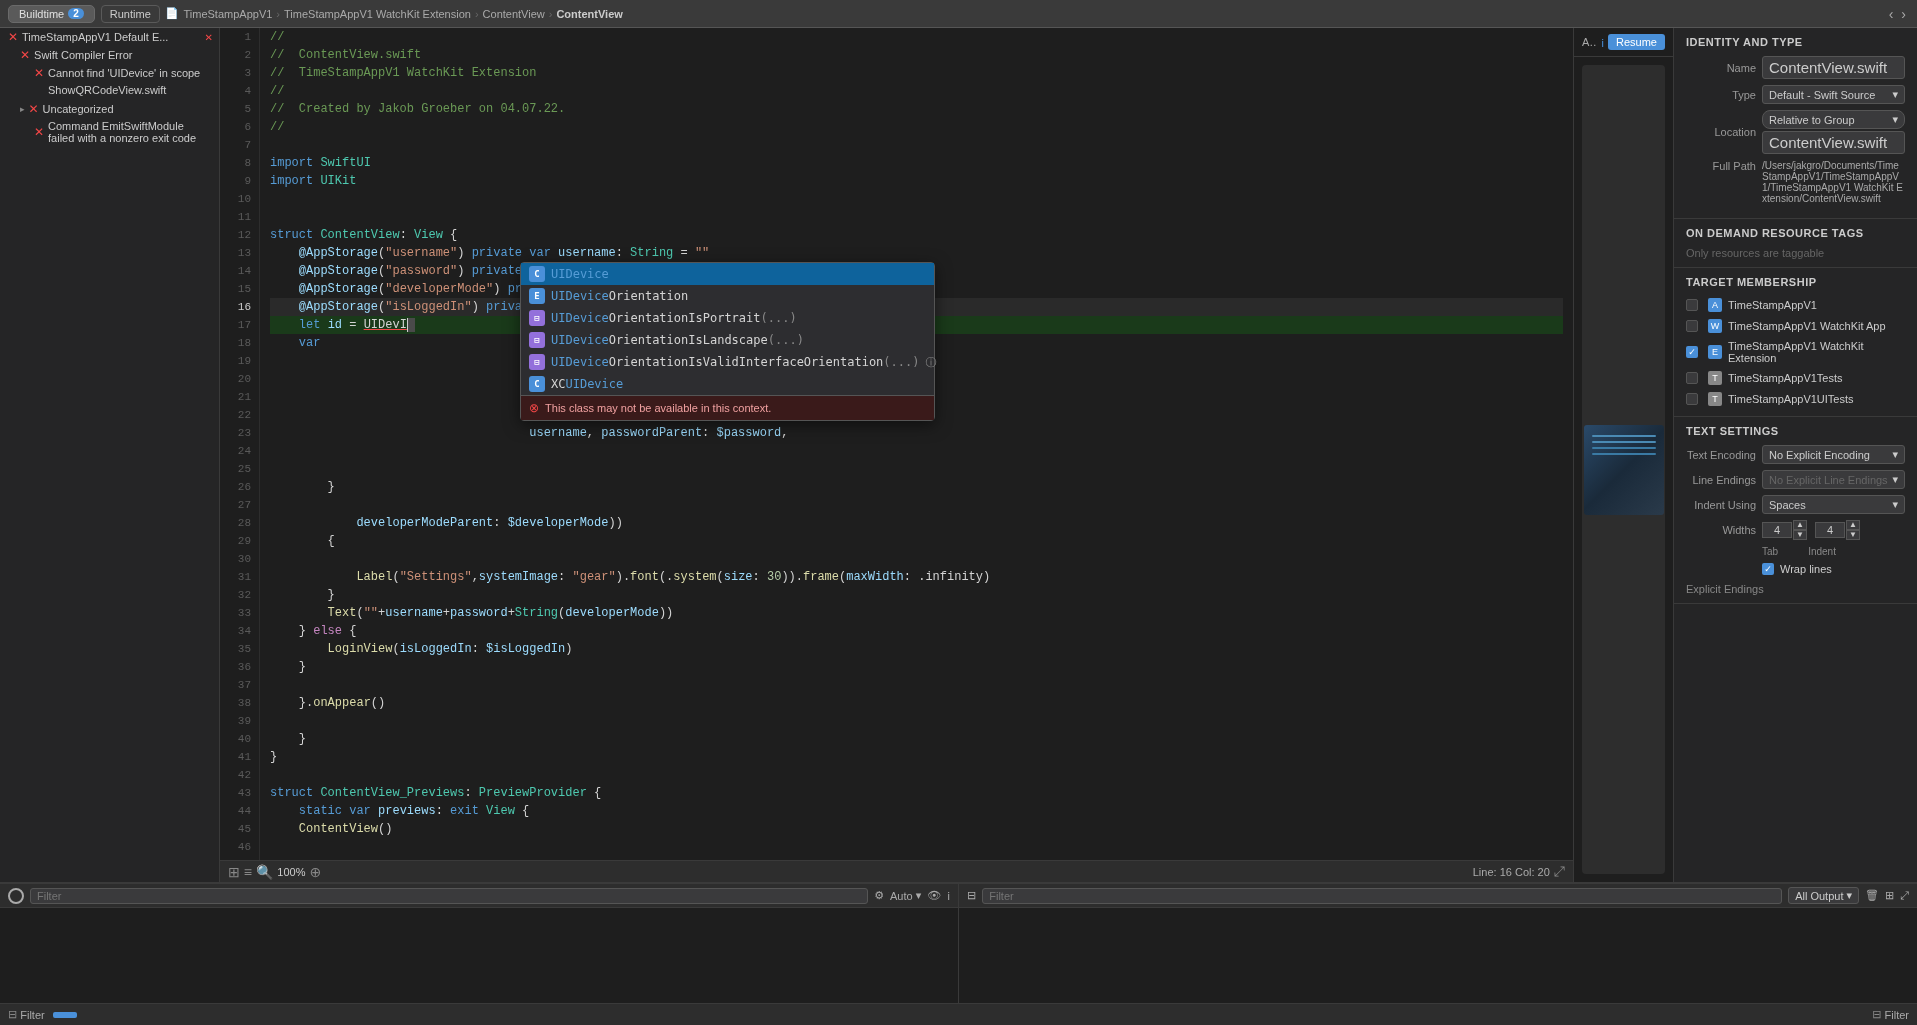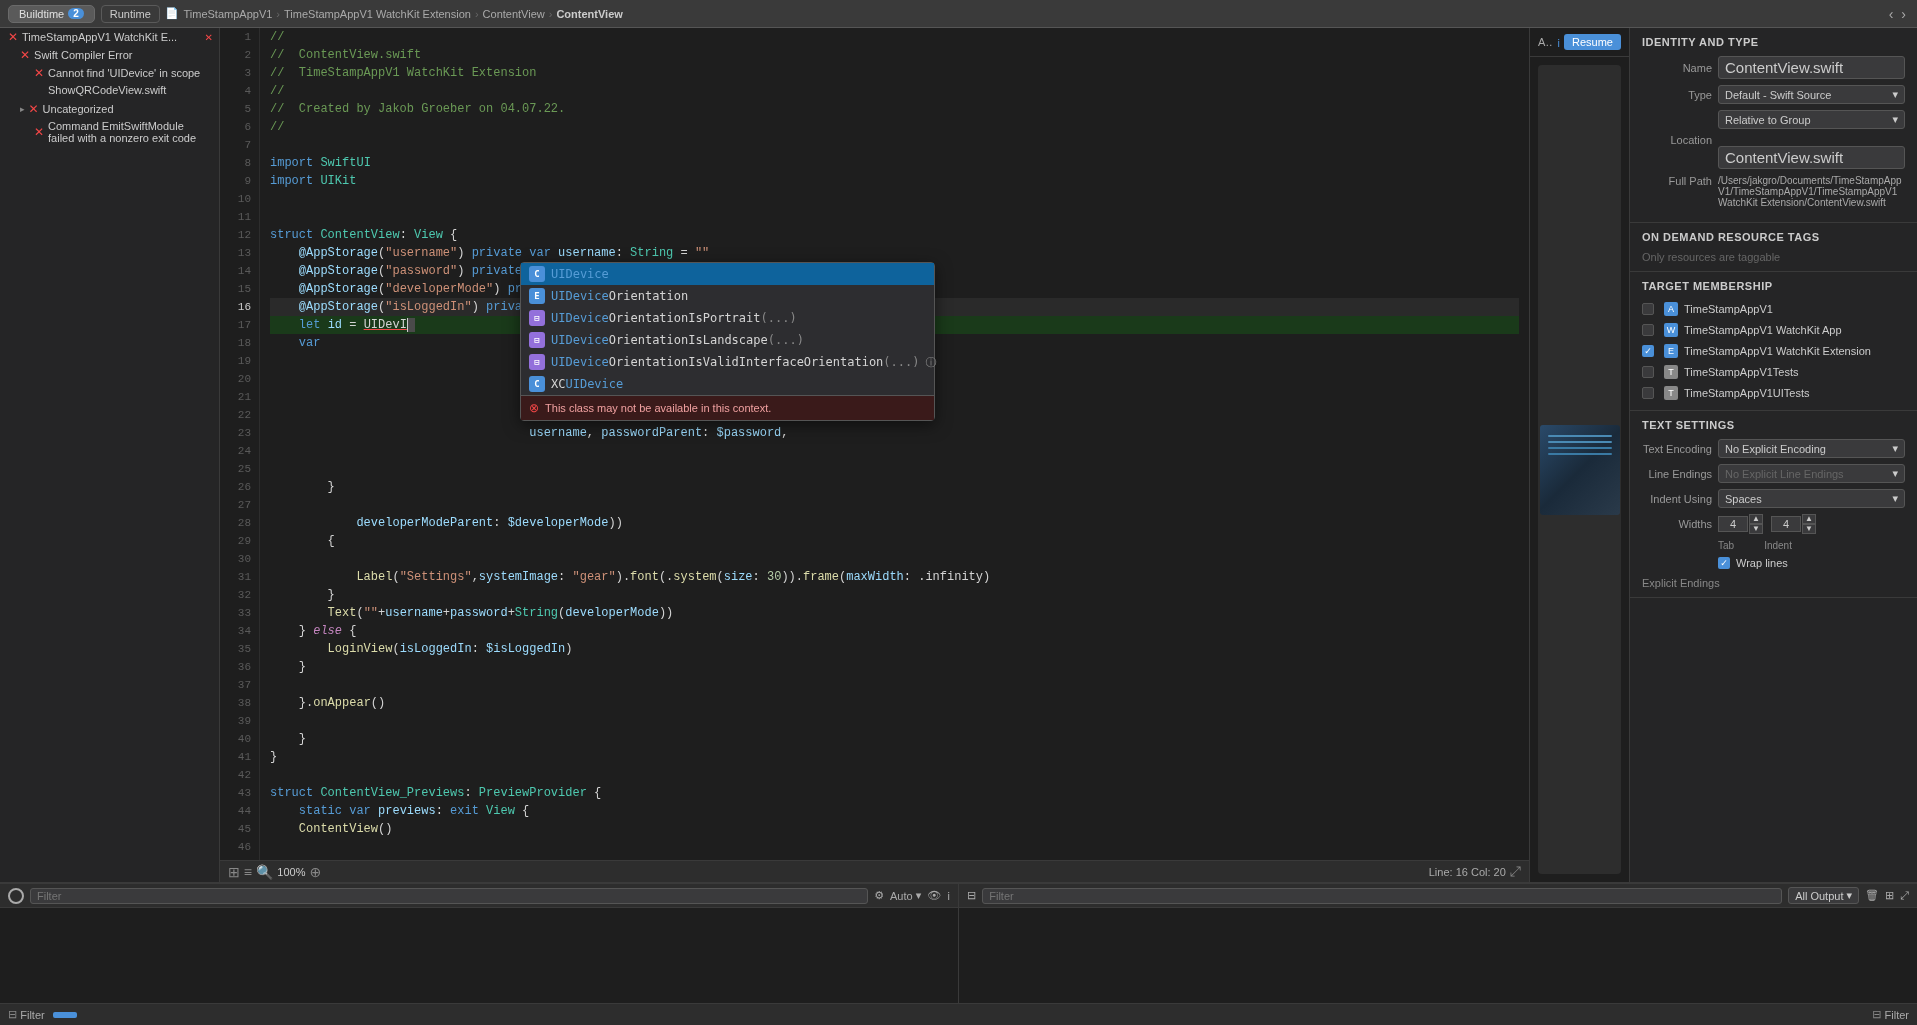--- a/index.html
+++ b/index.html
@@ -33,21 +33,21 @@
     .editor-container { flex: 1; display: flex; flex-direction: column; overflow: hidden; position: relative; }
     .editor-scroll { flex: 1; overflow-y: auto; overflow-x: hidden; background: #1e1e1e; }
     .code-area { display: flex; font-family: 'SF Mono', 'Menlo', 'Monaco', 'Courier New', monospace; font-size: 12px; line-height: 18px; }
     .line-numbers { width: 40px; background: #1e1e1e; color: #5a5a5a; text-align: right; padding-right: 8px; padding-top: 0; user-select: none; border-right: 1px solid #2d2d2d; min-height: 100%; }
     .line-numbers div { height: 18px; font-size: 11px; }
     .code-lines { flex: 1; padding-left: 10px; padding-right: 10px; min-height: 100%; }
     .code-line { height: 18px; white-space: pre; color: #d4d4d4; position: relative; }
 
     
     .kw { color: #569cd6; }
-    .kw2 { color: #c586c0; font-style: italic; }
+    .kw2 { color: #c586c0; }
     .str { color: #ce9178; }
     .type { color: #4ec9b0; }
     .func { color: #dcdcaa; }
     .comment { color: #6a9955; }
     .prop { color: #9cdcfe; }
     .num { color: #b5cea8; }
 
     
     .autocomplete { position: absolute; top: 234px; left: 300px; width: 415px; background: #2d2d30; border: 1px solid #555; border-radius: 4px; box-shadow: 0 4px 16px rgba(0,0,0,0.5); z-index: 100; }
     .ac-item { padding: 3px 8px; display: flex; align-items: center; gap: 6px; font-family: 'SF Mono', 'Menlo', monospace; font-size: 12px; cursor: pointer; }
@@ -57,21 +57,21 @@
     .ac-icon.enum { background: #4a90d9; color: white; }
     .ac-icon.struct { background: #9370db; color: white; }
     .ac-text { color: #d4d4d4; }
     .ac-text .match { color: #569cd6; }
     .ac-detail { color: #888; font-size: 11px; margin-left: auto; }
     .ac-error { padding: 5px 8px; display: flex; align-items: center; gap: 6px; background: #3a1a1a; border-top: 1px solid #555; }
     .ac-error-icon { color: #f44747; }
     .ac-error-text { color: #f0a0a0; font-size: 11px; }
 
     
-    .right-panel { width: 288px; background: #252526; border-left: 1px solid #3a3a3a; display: flex; flex-direction: column; overflow-y: auto; }
+    .right-panel { width: 244px; background: #252526; border-left: 1px solid #3a3a3a; display: flex; flex-direction: column; overflow-y: auto; }
     .right-panel-section { padding: 8px 12px; border-bottom: 1px solid #3a3a3a; }
     .section-title { font-size: 11px; font-weight: 600; color: #ccc; margin-bottom: 8px; text-transform: uppercase; letter-spacing: 0.5px; }
     .field-row { display: flex; align-items: center; margin-bottom: 6px; gap: 6px; }
     .field-label { color: #999; font-size: 11px; width: 70px; flex-shrink: 0; text-align: right; }
     .field-input { background: #3a3a3c; border: 1px solid #555; border-radius: 3px; color: #ccc; font-size: 15px; padding: 2px 6px; width: 100%; }
     .field-select { background: #3a3a3c; border: 1px solid #555; border-radius: 3px; color: #ccc; font-size: 11px; padding: 2px 6px; width: 100%; display: flex; align-items: center; justify-content: space-between; cursor: pointer; }
     .checkbox { width: 12px; height: 12px; background: #4a90d9; border-radius: 2px; display: flex; align-items: center; justify-content: center; color: white; font-size: 9px; flex-shrink: 0; }
     .checkbox.empty { background: #3a3a3c; border: 1px solid #555; }
     .checkbox-label { font-size: 11px; color: #ccc; }
     .target-item { display: flex; align-items: center; gap: 6px; padding: 2px 0; }
@@ -143,21 +143,21 @@
 </div>
 
 <div class="main-area">
 
   <div class="navigator">
     <div class="nav-tree">
 
       <div class="tree-item" style="padding-left:8px;">
         <span class="err-icon">✕</span>
 
-        <span style="font-size:11px;color:#ccc;">TimeStampAppV1 WatchKit E...</span>
+        <span style="font-size:11px;color:#ccc;">TimeStampAppV1 Default E...</span>
         <span style="color:#f44747;margin-left:auto;font-size:10px;">✕</span>
       </div>
 
       <div class="tree-item indent1">
         <span class="err-icon">✕</span>
         <span style="font-size:11px;color:#ccc;">Swift Compiler Error</span>
       </div>
 
       <div class="tree-item indent2">
         <span class="err-icon">✕</span>
@@ -351,21 +351,21 @@
       <div class="field-row">
         <span class="field-label">Type</span>
         <div class="field-select">
           <span>Default - Swift Source</span>
           <span>▾</span>
         </div>
       </div>
       <div class="field-row">
         <span class="field-label">Location</span>
         <div style="flex:1;">
-          <div class="field-select" style="margin-bottom:17px;">
+          <div class="field-select" style="margin-bottom:2px;border-radius:8px;">
             <span>Relative to Group</span>
             <span>▾</span>
           </div>
           <input class="field-input" value="ContentView.swift" style="">
         </div>
       </div>
       <div class="field-row" style="align-items:flex-start;">
         <span class="field-label">Full Path</span>
         <div style="flex:1;">
           <div class="full-path">/Users/jakgro/Documents/TimeStampAppV1/TimeStampAppV1/TimeStampAppV1 WatchKit Extension/ContentView.swift</div>

